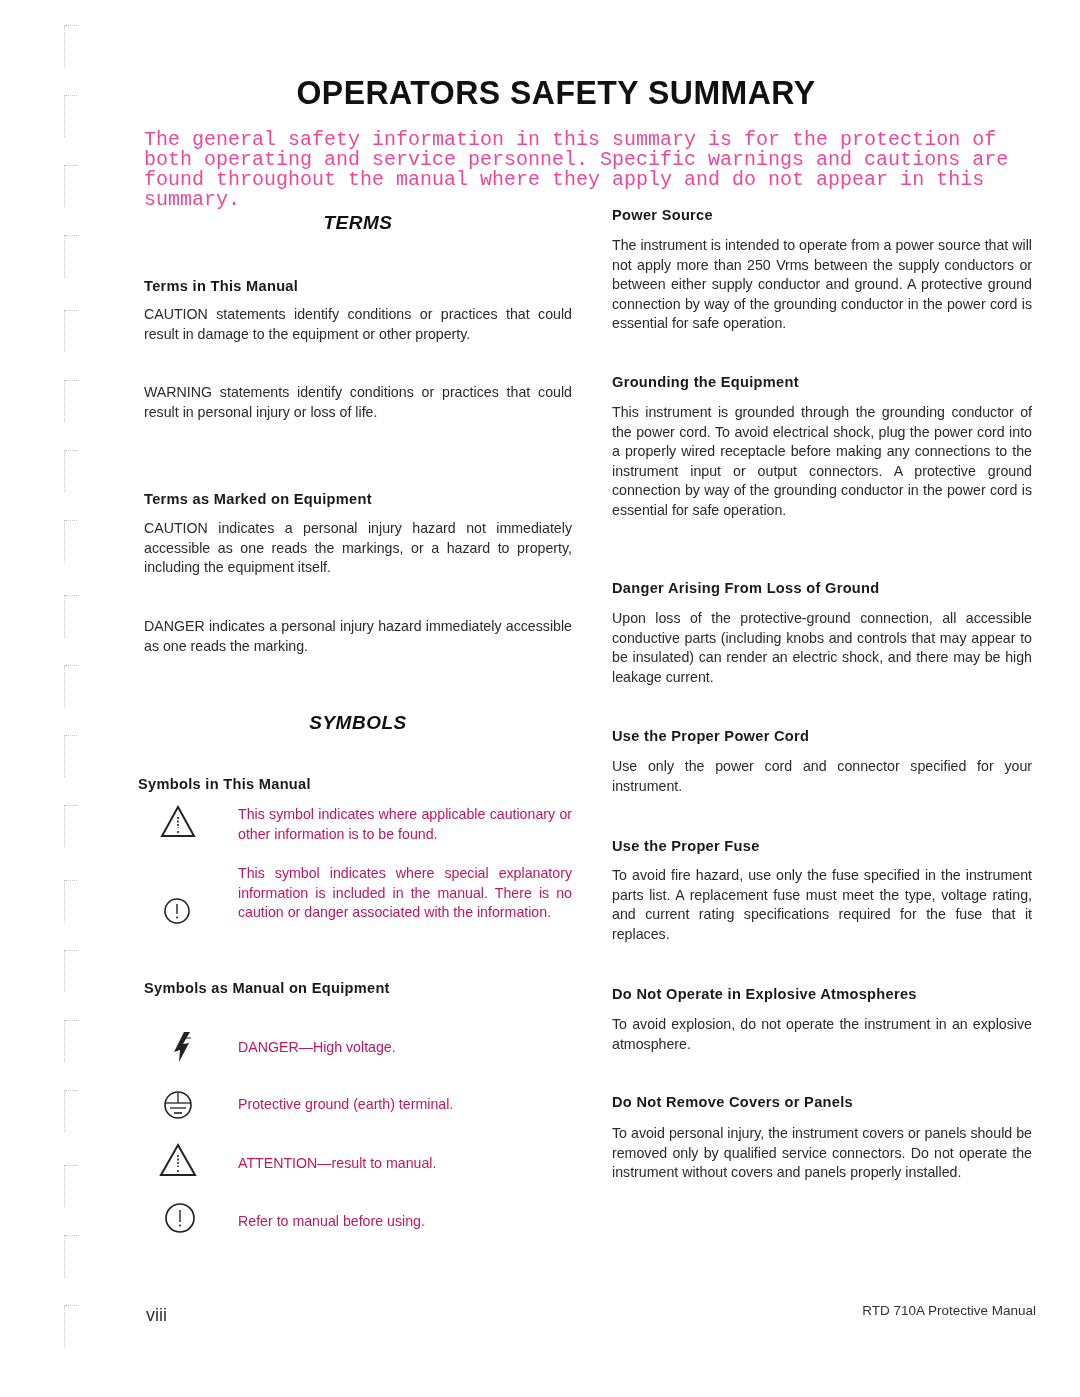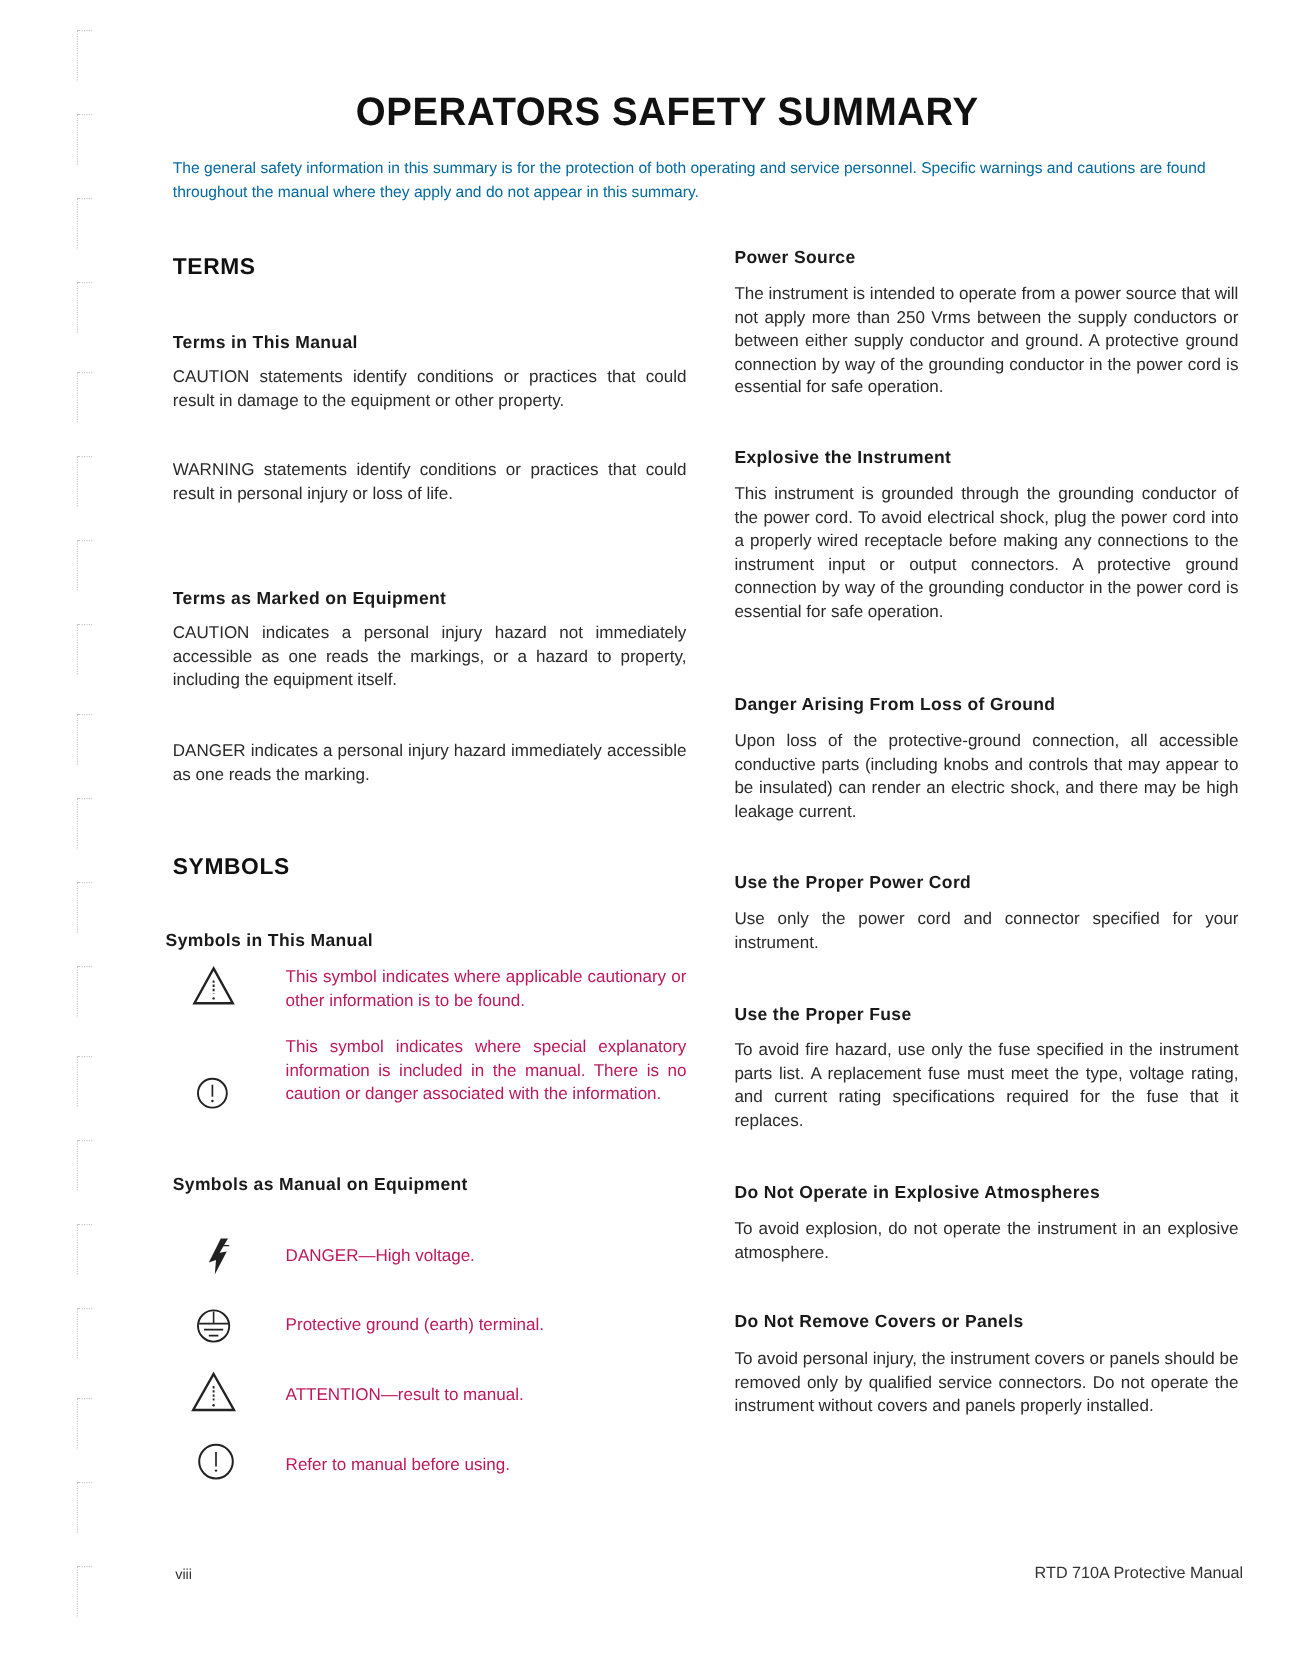--- a/index.html
+++ b/index.html
@@ -53,38 +53,40 @@
       font-size: 33px;
       letter-spacing: 0.5px;
       transform: scaleX(0.97);
       color: #111;
     }
     .intro {
       position: absolute;
       left: 128px;
       top: 130px;
       width: 900px;
-      font-size: 13px;
+      font-size: 20px;
       line-height: 20px;
-      color: #0369a1;
+      color: #ec4899;
+      font-family: Liberation Mono, monospace;
     }
     .col {
       position: absolute;
       width: 428px;
     }
     .col-left { left: 128px; }
     .col-right { left: 596px; width: 420px; }
     .sec-title {
       position: absolute;
       font-weight: bold;
       font-size: 19px;
       letter-spacing: 0.5px;
       color: #111;
       width: 428px;
-      text-align: left;
+      text-align: center;
+      font-style: italic;
     }
     .sub-title {
       position: absolute;
       font-weight: bold;
       font-size: 14.6px;
       letter-spacing: 0.3px;
       color: #1a1a1a;
       white-space: nowrap;
     }
     .para {
@@ -112,21 +114,21 @@
       width: 334px;
       font-size: 14.2px;
       line-height: 19.5px;
       text-align: justify;
       color: #be185d;
     }
     .footer-left {
       position: absolute;
       left: 130px;
       top: 1305px;
-      font-size: 12px;
+      font-size: 18px;
       color: #333;
     }
     .footer-right {
       position: absolute;
       right: 60px;
       top: 1303px;
       font-size: 13.5px;
       color: #333;
     }
     svg { display: block; }
@@ -244,21 +246,21 @@
         </svg>
       </div>
       <div class="sym-text" style="top:0">Refer to manual before using.</div>
     </div>
   </div>
 
   <div class="col col-right" style="top:0">
     <div class="sub-title" style="top:207px">Power Source</div>
     <div class="para" style="top:236px">The instrument is intended to operate from a power source that will not apply more than 250 Vrms between the supply conductors or between either supply conductor and ground. A protective ground connection by way of the grounding conductor in the power cord is essential for safe operation.</div>
 
-    <div class="sub-title" style="top:374px">Explosive the Instrument</div>
+    <div class="sub-title" style="top:374px">Grounding the Equipment</div>
     <div class="para" style="top:403px">This instrument is grounded through the grounding conductor of the power cord. To avoid electrical shock, plug the power cord into a properly wired receptacle before making any connections to the instrument input or output connectors. A protective ground connection by way of the grounding conductor in the power cord is essential for safe operation.</div>
 
     <div class="sub-title" style="top:580px">Danger Arising From Loss of Ground</div>
     <div class="para" style="top:609px">Upon loss of the protective-ground connection, all accessible conductive parts (including knobs and controls that may appear to be insulated) can render an electric shock, and there may be high leakage current.</div>
 
     <div class="sub-title" style="top:728px">Use the Proper Power Cord</div>
     <div class="para" style="top:757px">Use only the power cord and connector specified for your instrument.</div>
 
     <div class="sub-title" style="top:838px">Use the Proper Fuse</div>
     <div class="para" style="top:866px">To avoid fire hazard, use only the fuse specified in the instrument parts list. A replacement fuse must meet the type, voltage rating, and current rating specifications required for the fuse that it replaces.</div>

